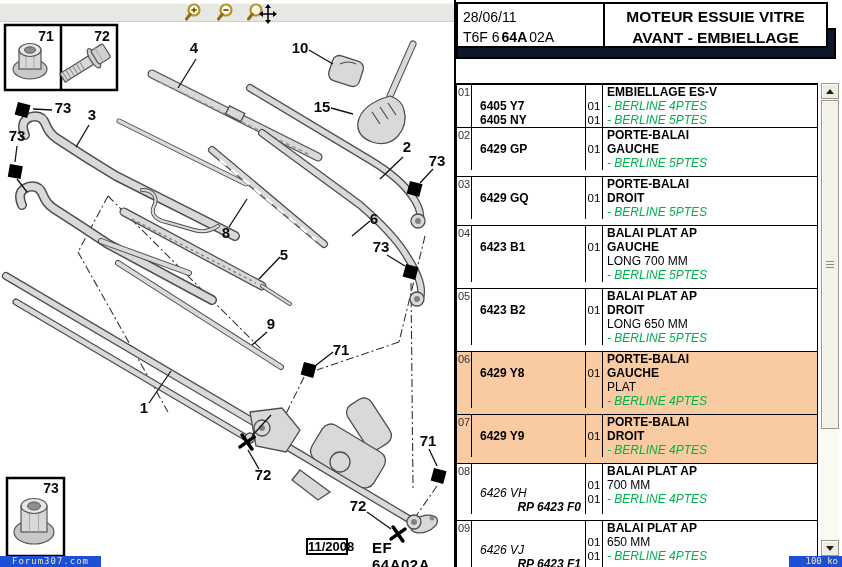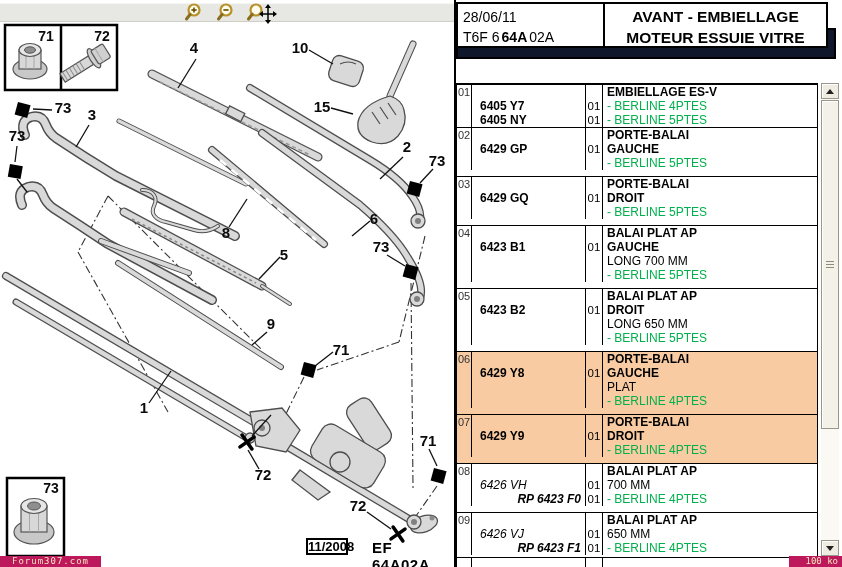--- a/index.html
+++ b/index.html
@@ -22,21 +22,21 @@
   .co-inset { font: 700 14px "Liberation Sans", sans-serif; fill: #0a0a0a; }
   .tube-o { stroke: #4d4d4d; fill: none; stroke-linecap: round; }
   .tube-i { stroke: #d9d9d9; fill: none; stroke-linecap: round; }
   .ld { stroke: #111; stroke-width: 1.3; }
   .dd { stroke: #333; stroke-width: 1.1; fill: none; stroke-dasharray: 8 3 2 3; }
   .shape { fill: #d9d9d9; stroke: #4d4d4d; stroke-width: 1.3; }
   .plate-box { position: absolute; left: 306px; top: 538px; width: 42px; height: 17px;
                border: 2px solid #000; font-weight: 700; font-size: 13px; line-height: 13px; text-align: center; }
   .plate-code { position: absolute; left: 372px; top: 539px; font-weight: 700; font-size: 15px; letter-spacing: .5px; }
   
-  .bar { position: absolute; top: 556px; height: 11px; background: #be185d; color: #efe8b8;
+  .bar { position: absolute; top: 556px; height: 11px; background: #1d4ed8; color: #efe8b8;
          font: 9px "DejaVu Sans Mono", monospace; line-height: 11px; z-index: 20; }
   .bar.left { left: 0; width: 101px; text-align: center; letter-spacing: 1px; }
   .bar.right { left: 789px; width: 53px; text-align: right; padding-right: 4px; }
   
   .divider { position: absolute; left: 454px; top: 0; width: 2px; height: 567px; background: #000; }
   
   .right-pane { position: absolute; left: 456px; top: 0; width: 386px; height: 567px; background: #fff; }
   .hdr { position: absolute; left: 0; top: 2px; width: 372px; height: 46px;
          border: 2px solid #000; display: flex; background: #fff; z-index: 2; justify-content: center; }
   .hdr-left { width: 147px; border-right: 2px solid #000; padding: 3px 0 0 5px; font-size: 14px; line-height: 20px; }
@@ -52,24 +52,24 @@
   .row:nth-child(1) { padding-bottom: 0; }
   .row:nth-child(9) { padding-bottom: 2px; }
   .row.hl { background: var(--hl); }
   .c-ref  { border-right: 1px solid #000; font-size: 11px; color: #333; padding: 1px 0 0 1px; }
   .c-part { border-right: 1px solid #000; padding-left: 8px; }
   .c-qty  { border-right: 1px solid #000; }
   .c-desc { padding-left: 4px; }
   .pl,.ql,.dl { display: block; height: 14px; line-height: 14px; font-size: 12px; white-space: nowrap; }
   .ql { text-align: center; font-size: 11.5px; }
   .pl.bold { font-weight: 700; }
-  .pl.italic { font-style: italic; }
+  .pl.italic { font-style: italic; margin-top: 8px; }
   .pl.rp { font-weight: 700; font-style: italic; text-align: right; padding-right: 4px; }
   .dl.name { font-weight: 700; }
-  .dl.variant { color: var(--green); }
+  .dl.variant { color: var(--green); font-style: italic; }
   .row-stub { display: grid; grid-template-columns: 15px 114px 17px 1fr; height: 12px; }
   .row-stub div { border-right: 1px solid #000; }
   .row-stub div:last-child { border-right: none; }
   
   .sb { position: absolute; left: 365px; top: 83px; width: 18px; height: 473px; background: #faf9f4; }
   .sb-btn { position: absolute; left: 0; width: 18px; height: 16px; background: #efede2;
             border: 1px solid #9a968a; box-shadow: inset 1px 1px 0 #fff; 
             display: flex; align-items: center; justify-content: center; cursor: pointer; }
   .sb-btn.up { top: 0; }
   .sb-btn.down { bottom: 0; }
@@ -302,22 +302,22 @@
   <div class="hdr">
     <div class="hdr-left">
       <div>28/06/11</div>
       <div class="code-line">
         <span>T6F 6</span>
           <span class="b">64A</span>
           <span>02A</span>
       </div>
     </div>
     <div class="hdr-right">
+      <div>MOTEUR ESSUIE VITRE</div>
       <div>AVANT - EMBIELLAGE</div>
-      <div>MOTEUR ESSUIE VITRE</div>
     </div>
   </div>
 
   <div class="band">DEPUIS DAM 10367UW</div>
 
   <div class="table">
       <div class="row">
         <div class="c-ref">01</div>
         <div class="c-part">
           <div class="pl "></div>

